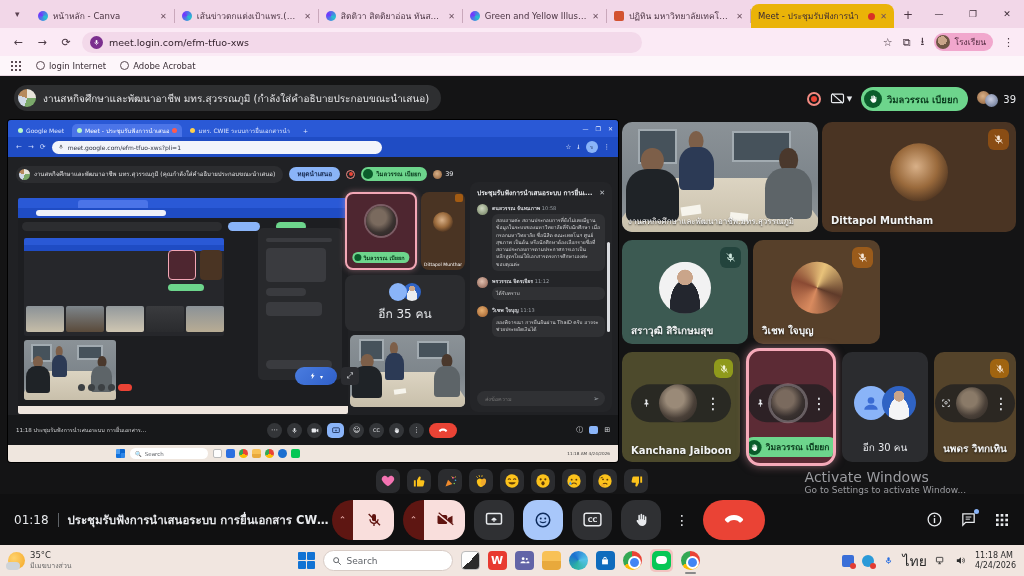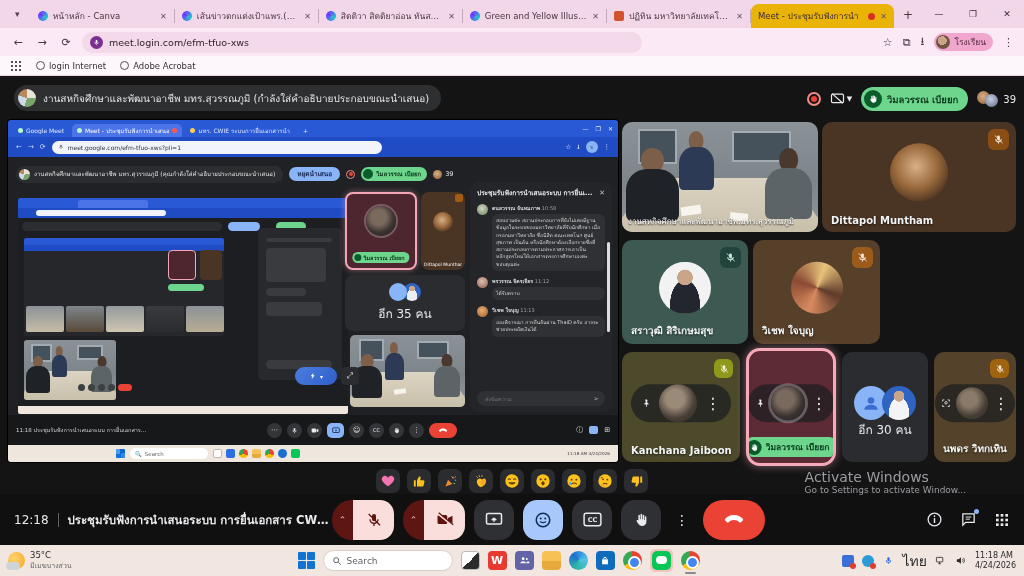--- a/index.html
+++ b/index.html
@@ -731,21 +731,21 @@
     <div class="tile" style="left:842px;top:276px;width:86px;height:110px;background:#2b2c2f;">
       <div style="position:absolute;left:50%;top:34px;transform:translateX(-50%);display:flex;">
         <span style="width:34px;height:34px;border-radius:50%;background:#8ab4f8;display:flex;align-items:center;justify-content:center;">
           <svg width="20" height="20" viewBox="0 0 24 24" fill="#3b6cd4">
               <circle cx="12" cy="9" r="4"></circle>
               <path d="M4 20c0-4 4-6 8-6s8 2 8 6z"></path>
             </svg>
         </span>
         <span style="width:34px;height:34px;border-radius:50%;margin-left:-6px;background:radial-gradient(circle at 50% 30%,#caa58a 0 18%,transparent 19%),radial-gradient(ellipse at 50% 82%,#f4f4f6 0 42%,transparent 43%),#2f63c4;"></span>
       </div>
-      <div style="position:absolute;left:50%;top:68px;transform:translateX(-50%);font-size:12px;color:#e8eaed;white-space:nowrap;">อีก 30 คน</div>
+      <div style="position:absolute;left:50%;top:88px;transform:translateX(-50%);font-size:10px;color:#e8eaed;white-space:nowrap;">อีก 30 คน</div>
     </div>
     <div class="tile" style="left:934px;top:276px;width:82px;height:110px;background:#54432a;">
       <div class="mutebadge" style="background:#a06410;width:19px;height:19px;">
         <svg width="10" height="10" viewBox="0 0 24 24" fill="#f6e7d8">
             <rect x="9" y="3" width="6" height="11" rx="3"></rect>
             <path d="M5 11a7 7 0 0 0 14 0h-2a5 5 0 0 1-10 0z"></path>
             <rect x="11" y="17" width="2" height="4"></rect>
             <line x1="4" y1="3" x2="21" y2="20" stroke="#f6e7d8" stroke-width="2"></line>
           </svg>
       </div>
@@ -825,21 +825,21 @@
       </span>
       <span class="react">
         <svg width="15" height="15" viewBox="0 0 24 24" fill="#fcc21b" transform="rotate(180)">
             <path d="M3 10h3v10H3zM8 20h8.5a2 2 0 0 0 2-1.6l1.4-6A2 2 0 0 0 18 10h-5l.8-3.8A1.7 1.7 0 0 0 10.6 5L8 10z"></path>
           </svg>
       </span>
     </div>
 
     <div class="ctlbar">
       <div class="ctl-left">
-        <span class="ctl-time">12:18</span>
+        <span class="ctl-time">01:18</span>
         <span class="ctl-div"></span>
         <span class="ctl-title">ประชุมรับฟังการนำเสนอระบบ การยื่นเอกสาร CWIE ออนไลน์</span>
       </div>
       <div class="ctl-center">
         <div class="seg">
           <div class="chev">⌃</div>
           <div class="mainb">
             <svg width="16" height="16" viewBox="0 0 24 24" fill="#601410">
                 <rect x="9" y="3" width="6" height="11" rx="3"></rect>
                 <path d="M5 11a7 7 0 0 0 14 0h-2a5 5 0 0 1-10 0z"></path>

